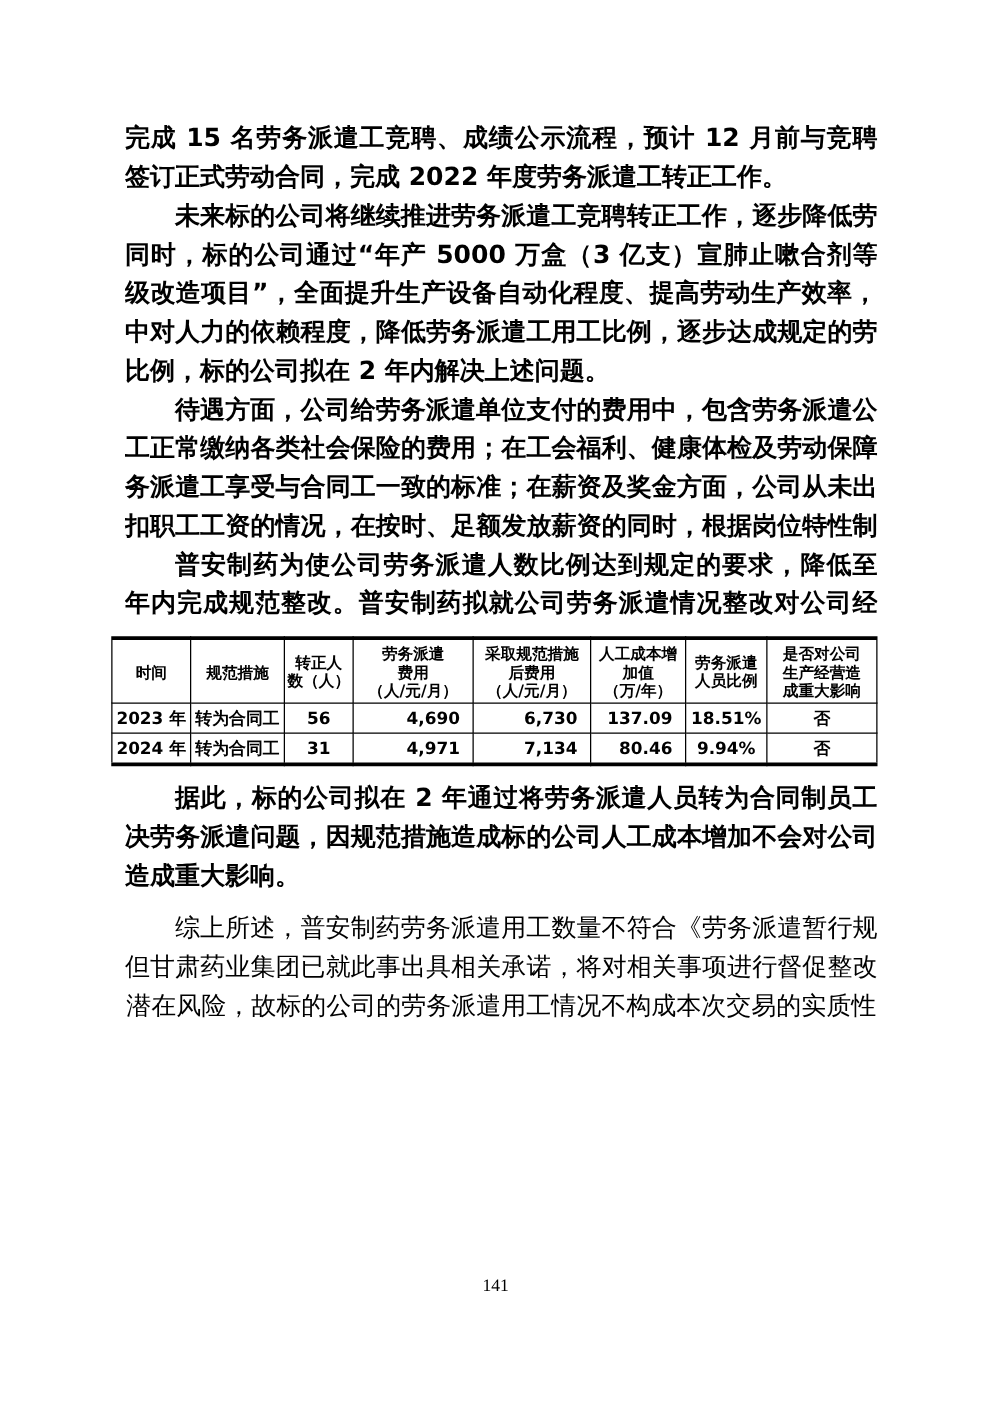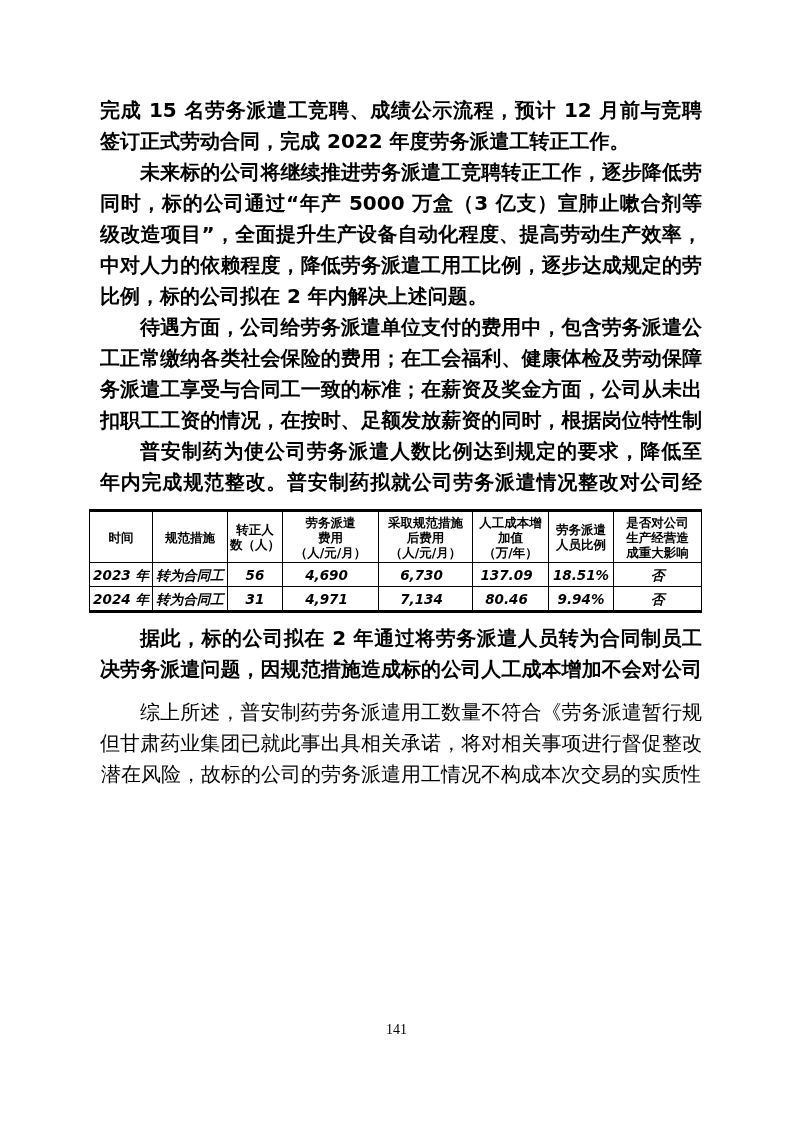--- a/index.html
+++ b/index.html
@@ -62,23 +62,22 @@
     padding:1px 2px;
   }
   table.tbl td {
     height:23px;
     font-size:13.5px;
     line-height:16px;
     text-align:center;
     vertical-align:middle;
     padding:0 2px;
     white-space:nowrap;
-    font-style:italic;
   }
-  table.tbl td.num { padding-right:10px; }
+  table.tbl td.num { text-align:right; padding-right:10px; }
 
   .page-num {
     position:absolute;
     left:0; top:1022px;
     width:100%;
     text-align:center;
     font-size:14px;
     font-family:Liberation Serif, serif;
     color:#000;
   }
@@ -169,20 +168,21 @@
             <td>9.94%</td>
             <td>否</td>
           </tr>
         </tbody>
       </table>
     </div>
 
     <div class="para indent gap-before-conclusion">
         <div class="line first just">据此，标的公司拟在 2 年通过将劳务派遣人员转为合同制员工的形式，逐步解</div>
         <div class="line just">决劳务派遣问题，因规范措施造成标的公司人工成本增加不会对公司生产经营产生</div>
+        <div class="line last">造成重大影响。</div>
       </div>
 
     <div class="para serif indent gap-before-summary">
         <div class="line first just">综上所述，普安制药劳务派遣用工数量不符合《劳务派遣暂行规定》的要求，</div>
         <div class="line just">但甘肃药业集团已就此事出具相关承诺，将对相关事项进行督促整改并承担全部</div>
         <div class="line last">潜在风险，故标的公司的劳务派遣用工情况不构成本次交易的实质性障碍。</div>
       </div>
 
   </div>
 

